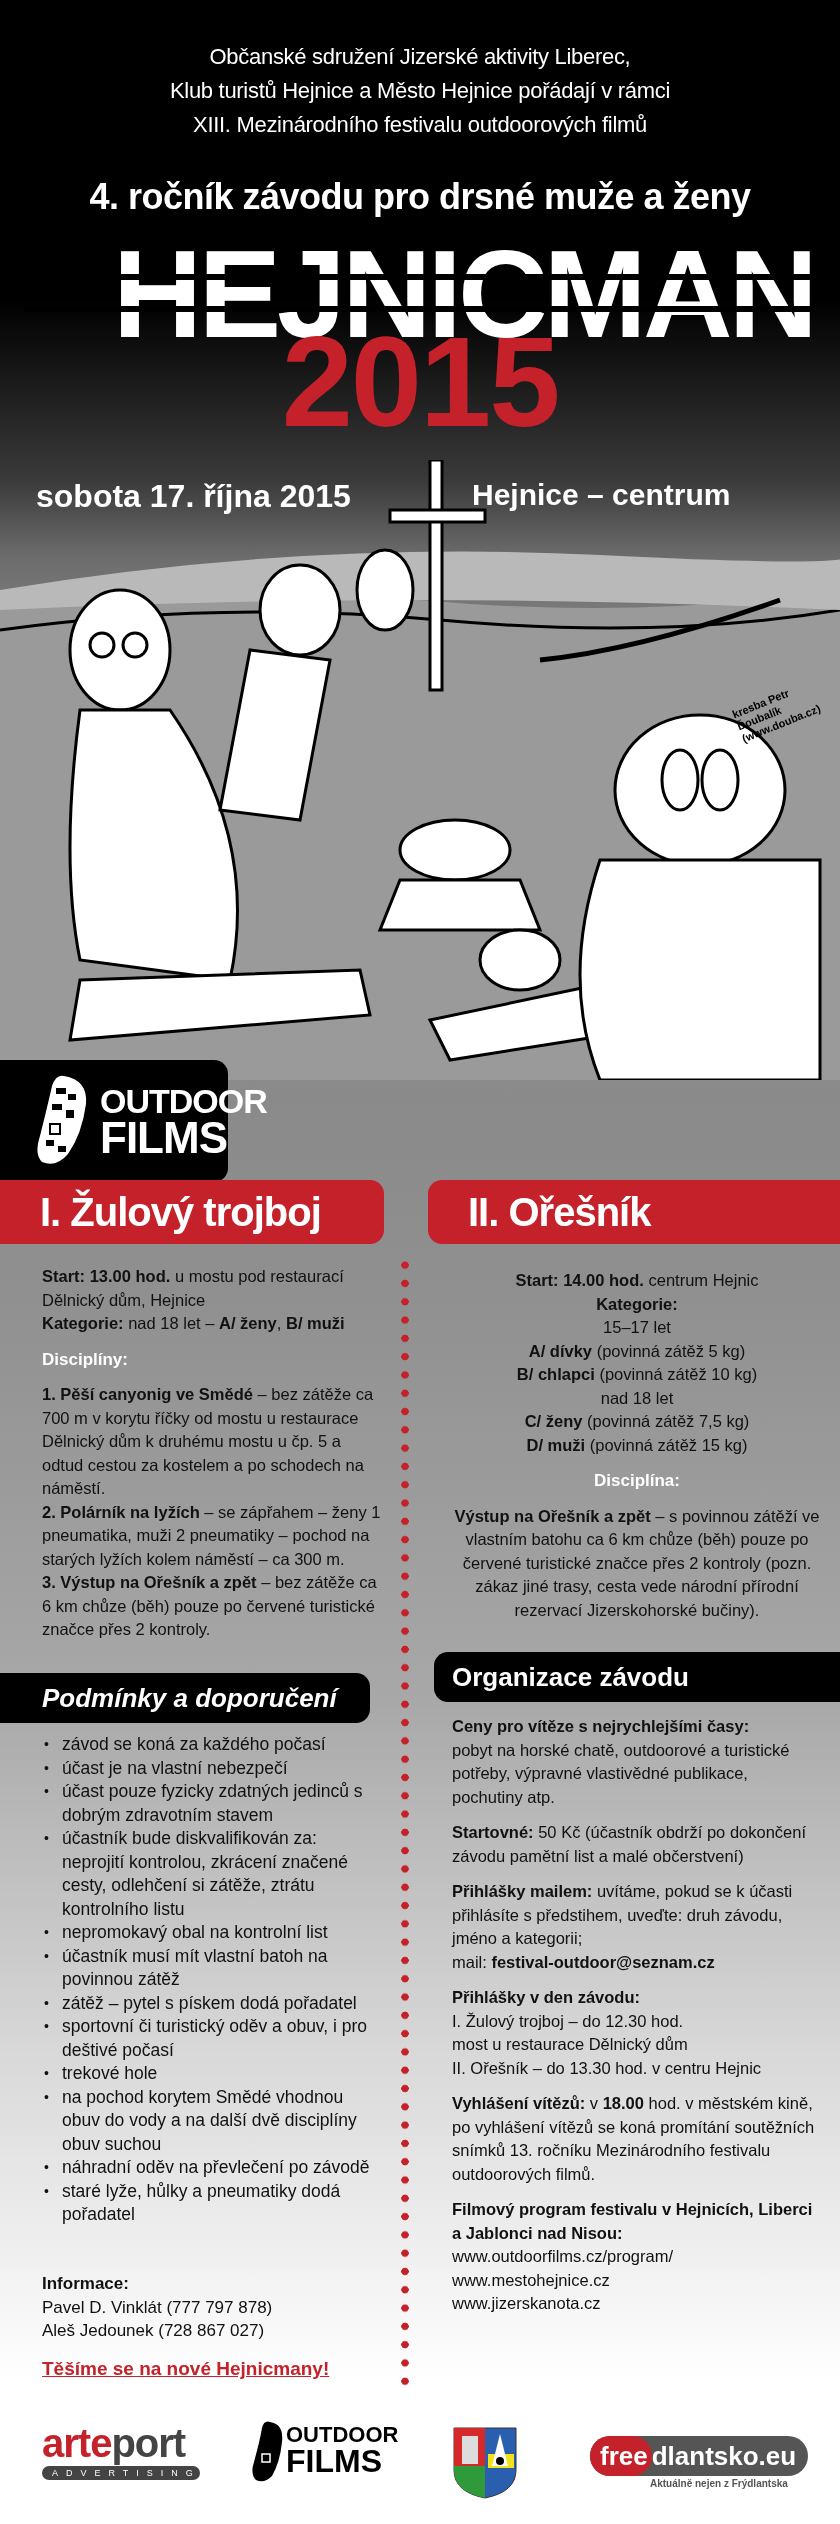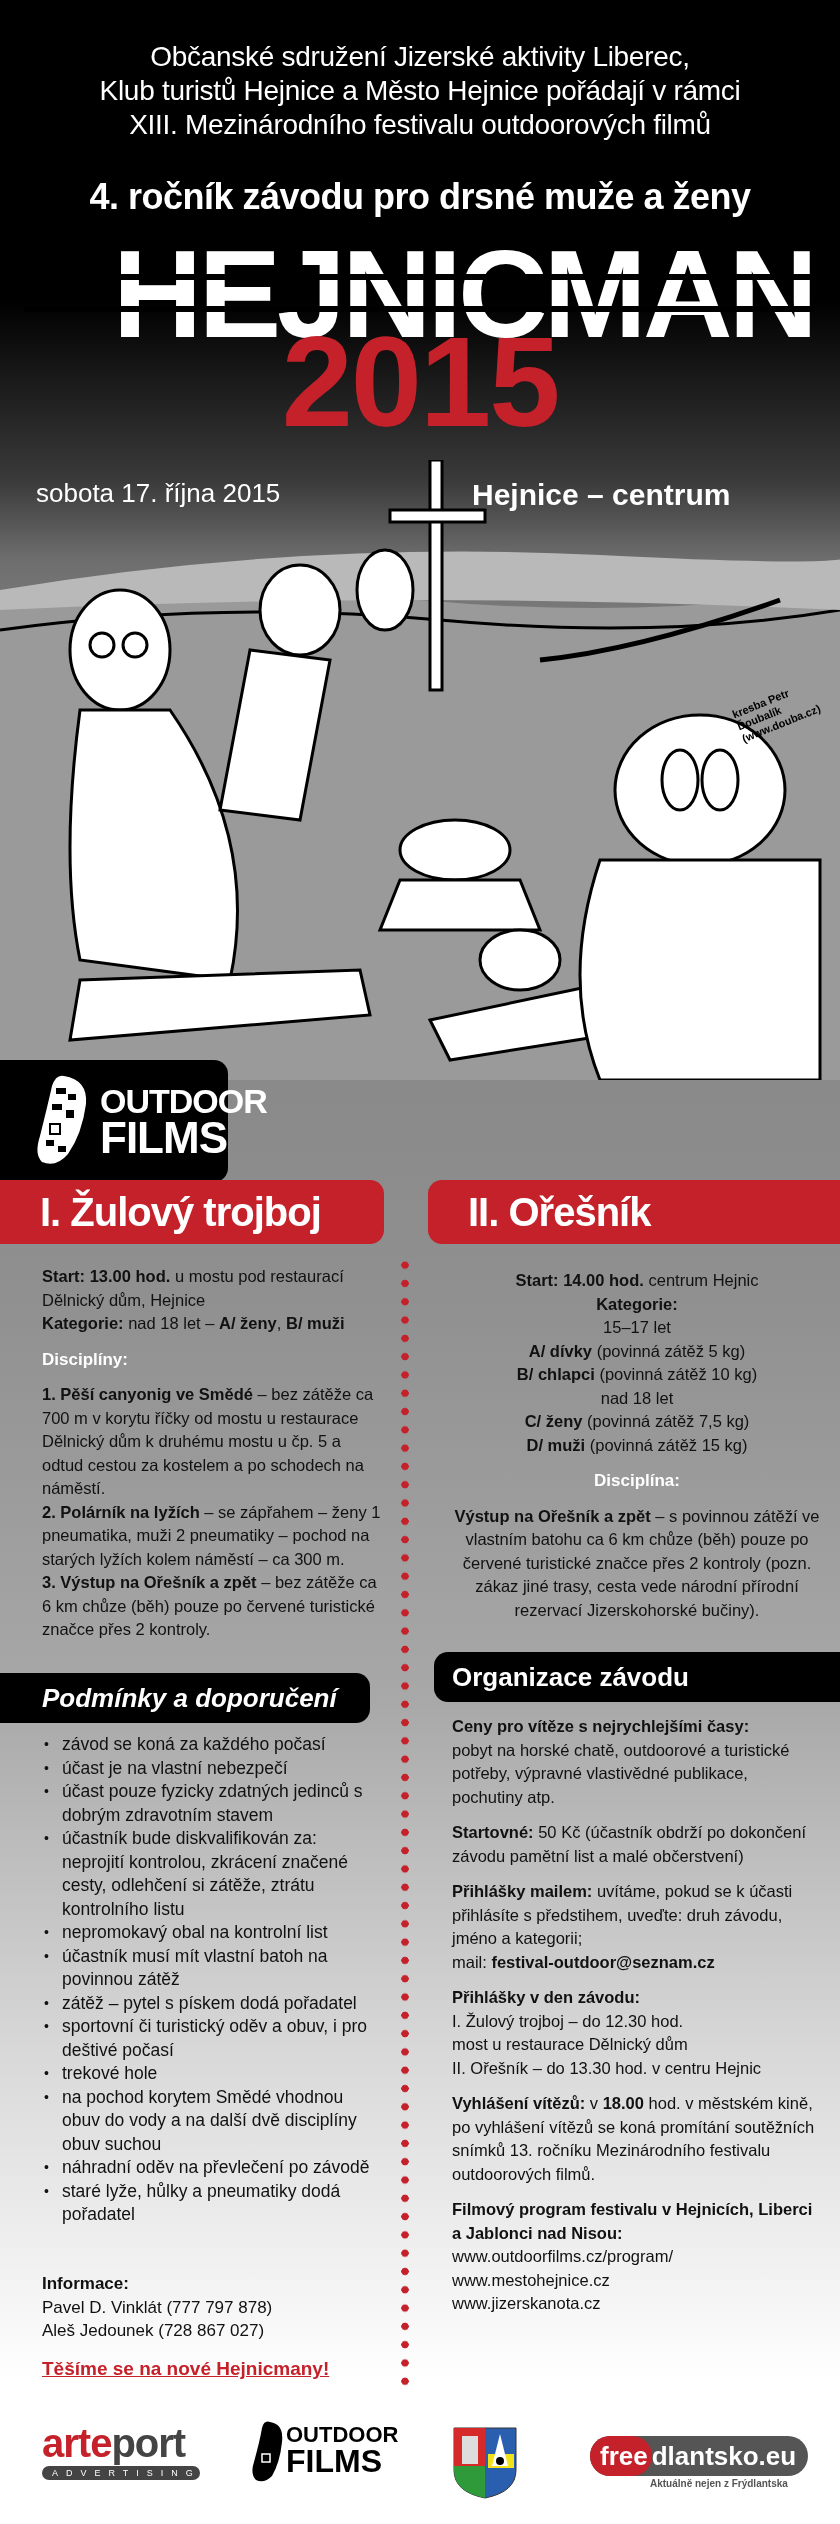--- a/index.html
+++ b/index.html
@@ -1,24 +1,24 @@
 <!DOCTYPE html>
 <html><head>
 <meta charset="utf-8">
 <style>
   * { box-sizing: border-box; margin: 0; padding: 0; }
   body { width: 840px; height: 2524px; overflow: hidden; background: #fff; font-family: "Liberation Sans", sans-serif; position: relative; }
   .poster { position: absolute; left: 0; top: 0; width: 840px; height: 2524px;
     background: linear-gradient(to bottom, #000 0px, #000 300px, #3a3a3a 480px, #6e6e6e 560px, #8c8c8c 700px, #8a8a8a 1100px, #909090 1300px, #a8a8a8 1700px, #d8d8d8 2050px, #f5f5f5 2300px, #fff 2380px); }
-  .intro { position: absolute; top: 40px; left: 0; width: 840px; text-align: center; color: #fff; font-size: 28px; line-height: 34px; font-family: "Liberation Sans Narrow", "Liberation Sans", sans-serif; letter-spacing: -0.3px; }
+  .intro { position: absolute; top: 40px; left: 0; width: 840px; text-align: center; color: #fff; font-size: 22px; line-height: 34px; font-family: "Liberation Sans Narrow", "Liberation Sans", sans-serif; letter-spacing: -0.3px; }
   .subtitle { position: absolute; top: 176px; left: 0; width: 840px; text-align: center; color: #fff; font-size: 36px; font-weight: bold; letter-spacing: -0.5px; }
   .hejnicman { position: absolute; top: 244px; left: 24px; width: 790px; height: 100px; color: #fff; font-weight: bold; font-size: 124px; line-height: 100px; letter-spacing: -4px; text-align: right; overflow: hidden; }
   .hejnicman .stripes { position: absolute; left: 0; width: 100%; height: 6px; background: #000; }
   .year { position: absolute; top: 322px; left: 0; width: 840px; text-align: center; color: #c5212a; font-weight: bold; font-size: 128px; line-height: 120px; letter-spacing: -2px; }
-  .date { position: absolute; top: 478px; left: 36px; color: #fff; font-size: 26px; font-weight: normal; }
+  .date { position: absolute; top: 478px; left: 36px; color: #fff; font-size: 32px; font-weight: bold; }
   .place { position: absolute; top: 478px; left: 472px; color: #fff; font-size: 30px; font-weight: bold; }
   .illustration { position: absolute; top: 460px; left: 0; width: 840px; height: 620px; }
   .credit { position: absolute; top: 688px; left: 734px; transform: rotate(-22deg); font-size: 11px; color: #000; font-weight: bold; line-height: 13px; }
   .of-badge { position: absolute; top: 1060px; left: 0; width: 228px; height: 122px; background: #000; border-radius: 0 14px 14px 0; }
   .of-text { position: absolute; left: 100px; top: 24px; color: #fff; font-weight: bold; font-family: "Liberation Sans Narrow", "Liberation Sans", sans-serif; font-size: 34px; line-height: 34px; letter-spacing: -1px; }
   .of-text .big { font-size: 44px; line-height: 40px; }
   .redtab { position: absolute; top: 1180px; height: 64px; background: #c5212a; color: #fff; font-weight: bold; font-size: 40px; line-height: 64px; padding-left: 40px; letter-spacing: -1px; }
   .redtab.left { left: 0; width: 384px; border-radius: 0 14px 14px 0; }
   .redtab.right { left: 428px; width: 412px; border-radius: 14px 0 0 14px; }
   .col { position: absolute; color: #111; font-size: 16.5px; line-height: 23.5px; }

